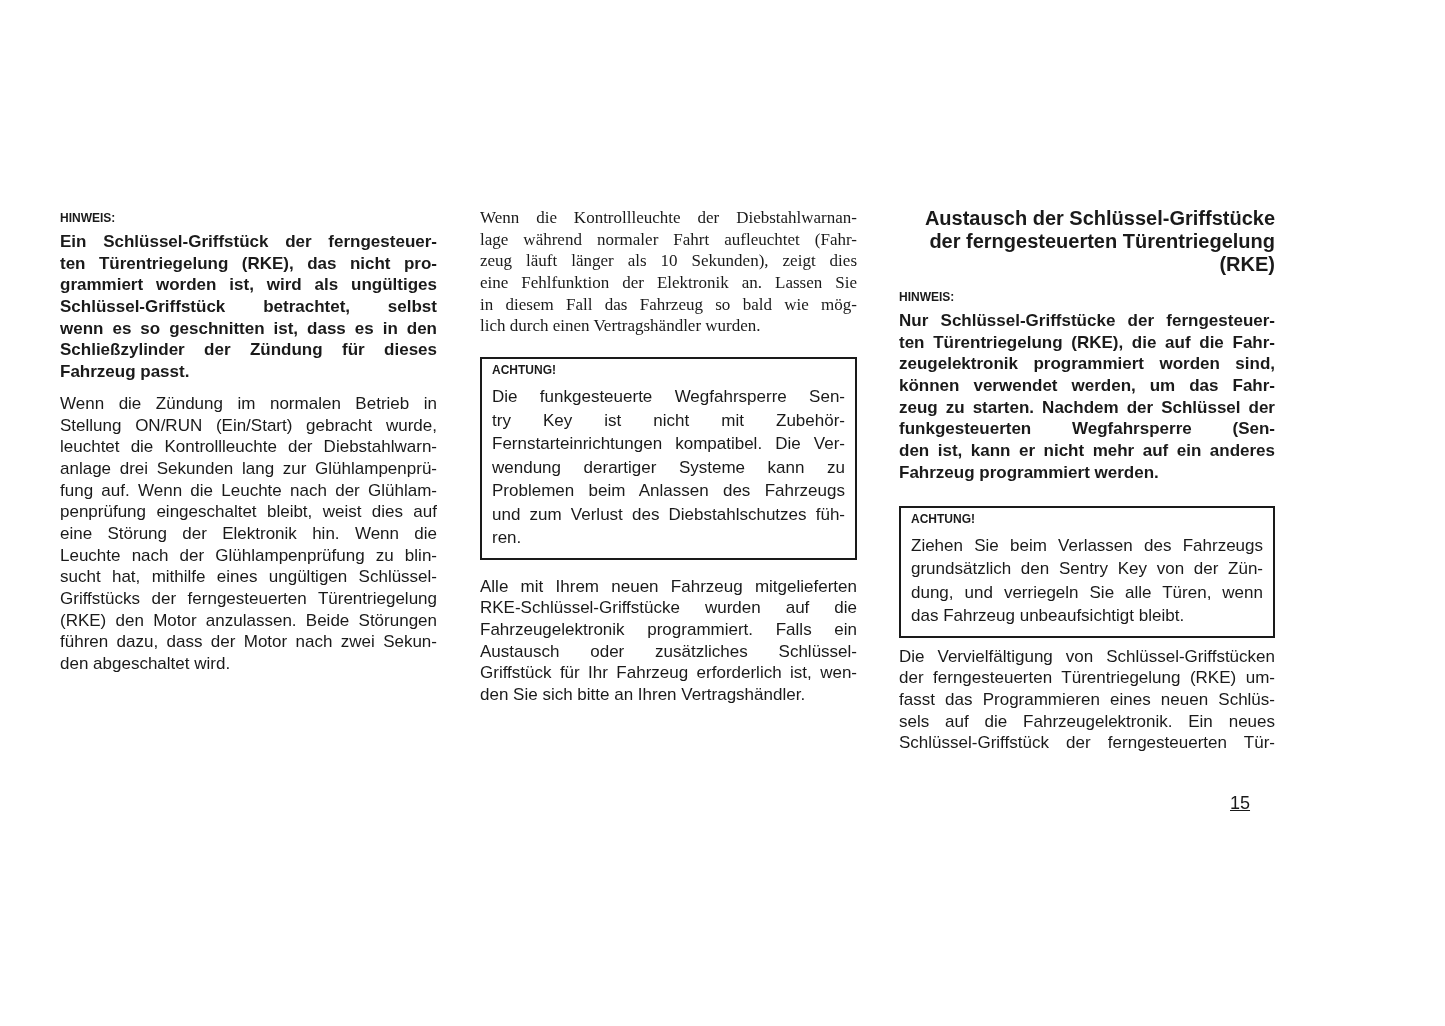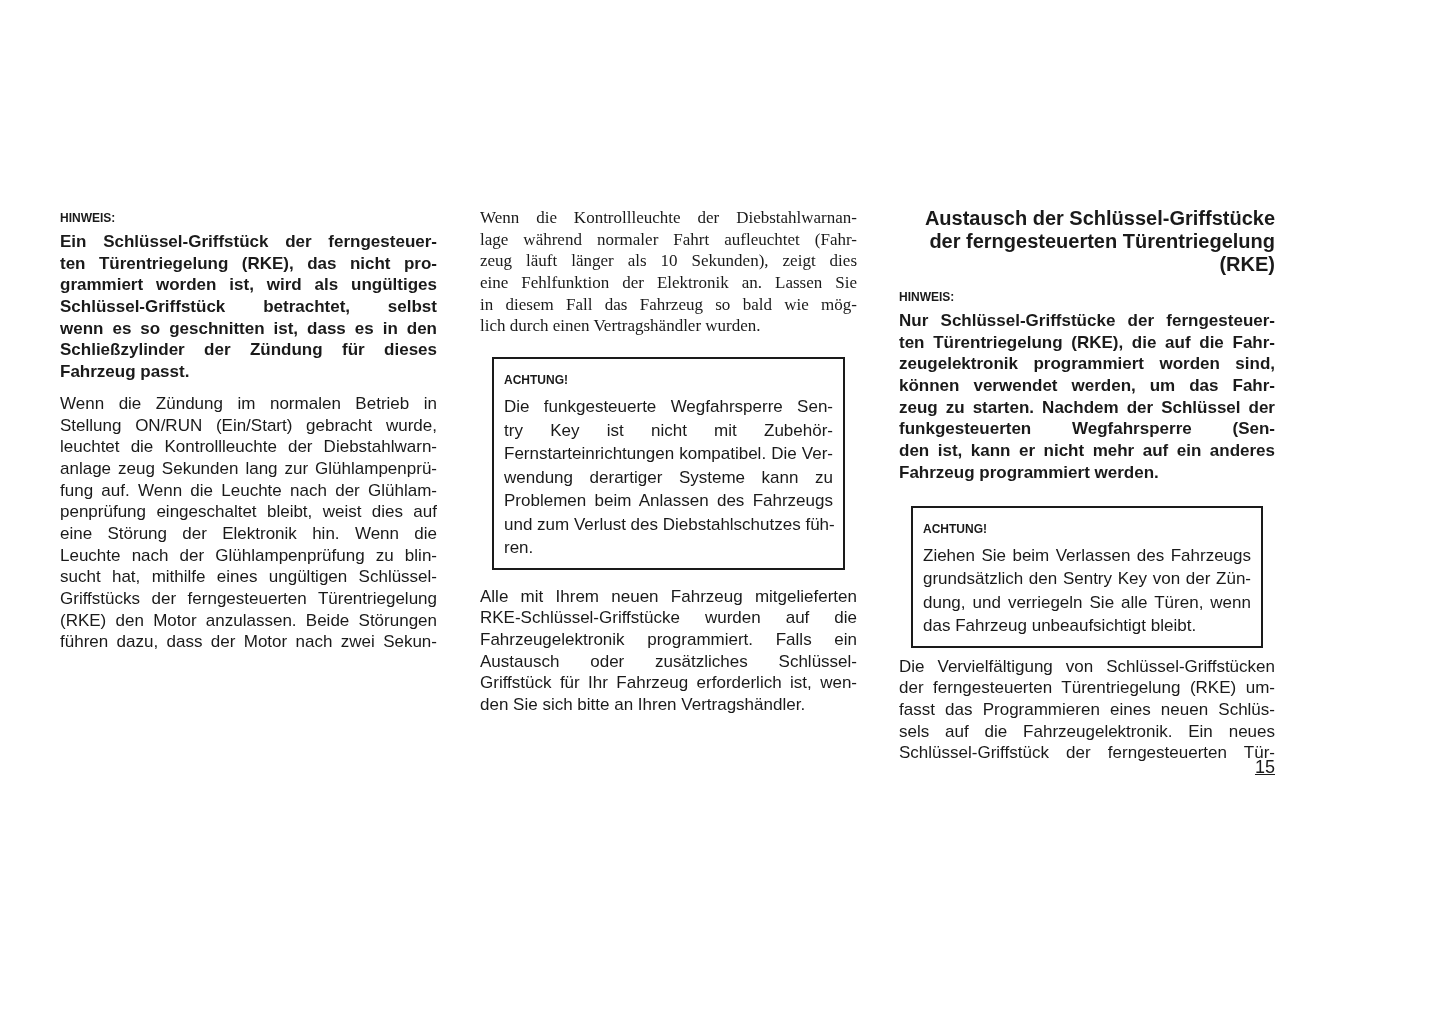--- a/index.html
+++ b/index.html
@@ -13,30 +13,30 @@
   #col3 { left: 899px; width: 376px; }
   .line {
     display: block; font-size: 17px; line-height: 21.7px; height: 21.7px;
     text-align: justify; text-align-last: justify; white-space: nowrap; overflow: visible;
   }
   .line.last { text-align-last: left; }
   .bold { font-weight: bold; }
   .label { font-size: 12px; font-weight: bold; line-height: 22px; margin-bottom: 2px; }
   .para { margin-bottom: 10px; }
   .box {
-    border: 2.5px solid #1a1a1a; padding: 10px 10px 8px 10px; margin: 12px;
+    border: 2.5px solid #1a1a1a; padding: 0 10px 8px 10px; margin: 0;
   }
   .box .label { margin-bottom: 4px; }
   .box .line { line-height: 23.5px; height: 23.5px; }
   .heading {
     font-size: 20px; font-weight: bold; line-height: 23px; margin-bottom: 10px; text-align: right;
   }
   .heading .hl { display: block; white-space: nowrap; }
   #page-number {
-    position: absolute; left: 1230px; top: 757px; width: 45px; text-align: right;
+    position: absolute; left: 1230px; top: 793px; width: 45px; text-align: left;
     font-size: 18px;
     text-decoration: underline;
   }
 </style>
 </head>
 <body>
 
 <div class="col" id="col1">
   <div class="label">HINWEIS:</div>
   <div class="para bold">
@@ -45,29 +45,30 @@
     <span class="line">grammiert worden ist, wird als ungültiges</span>
     <span class="line">Schlüssel-Griffstück betrachtet, selbst</span>
     <span class="line">wenn es so geschnitten ist, dass es in den</span>
     <span class="line">Schließzylinder der Zündung für dieses</span>
     <span class="line last">Fahrzeug passt.</span>
   </div>
   <div class="para">
     <span class="line">Wenn die Zündung im normalen Betrieb in</span>
     <span class="line">Stellung ON/RUN (Ein/Start) gebracht wurde,</span>
     <span class="line">leuchtet die Kontrollleuchte der Diebstahlwarn-</span>
-    <span class="line">anlage zeug Sekunden lang zur Glühlampenprü-</span>
+    <span class="line">anlage drei Sekunden lang zur Glühlampenprü-</span>
     <span class="line">fung auf. Wenn die Leuchte nach der Glühlam-</span>
     <span class="line">penprüfung eingeschaltet bleibt, weist dies auf</span>
     <span class="line">eine Störung der Elektronik hin. Wenn die</span>
     <span class="line">Leuchte nach der Glühlampenprüfung zu blin-</span>
     <span class="line">sucht hat, mithilfe eines ungültigen Schlüssel-</span>
     <span class="line">Griffstücks der ferngesteuerten Türentriegelung</span>
     <span class="line">(RKE) den Motor anzulassen. Beide Störungen</span>
     <span class="line">führen dazu, dass der Motor nach zwei Sekun-</span>
+    <span class="line last">den abgeschaltet wird.</span>
   </div>
 </div>
 
 <div class="col" id="col2">
   <div class="para" style="margin-bottom:20px;font-family:Liberation Serif, serif;">
     <span class="line">Wenn die Kontrollleuchte der Diebstahlwarnan-</span>
     <span class="line">lage während normaler Fahrt aufleuchtet (Fahr-</span>
     <span class="line">zeug läuft länger als 10 Sekunden), zeigt dies</span>
     <span class="line">eine Fehlfunktion der Elektronik an. Lassen Sie</span>
     <span class="line">in diesem Fall das Fahrzeug so bald wie mög-</span>

